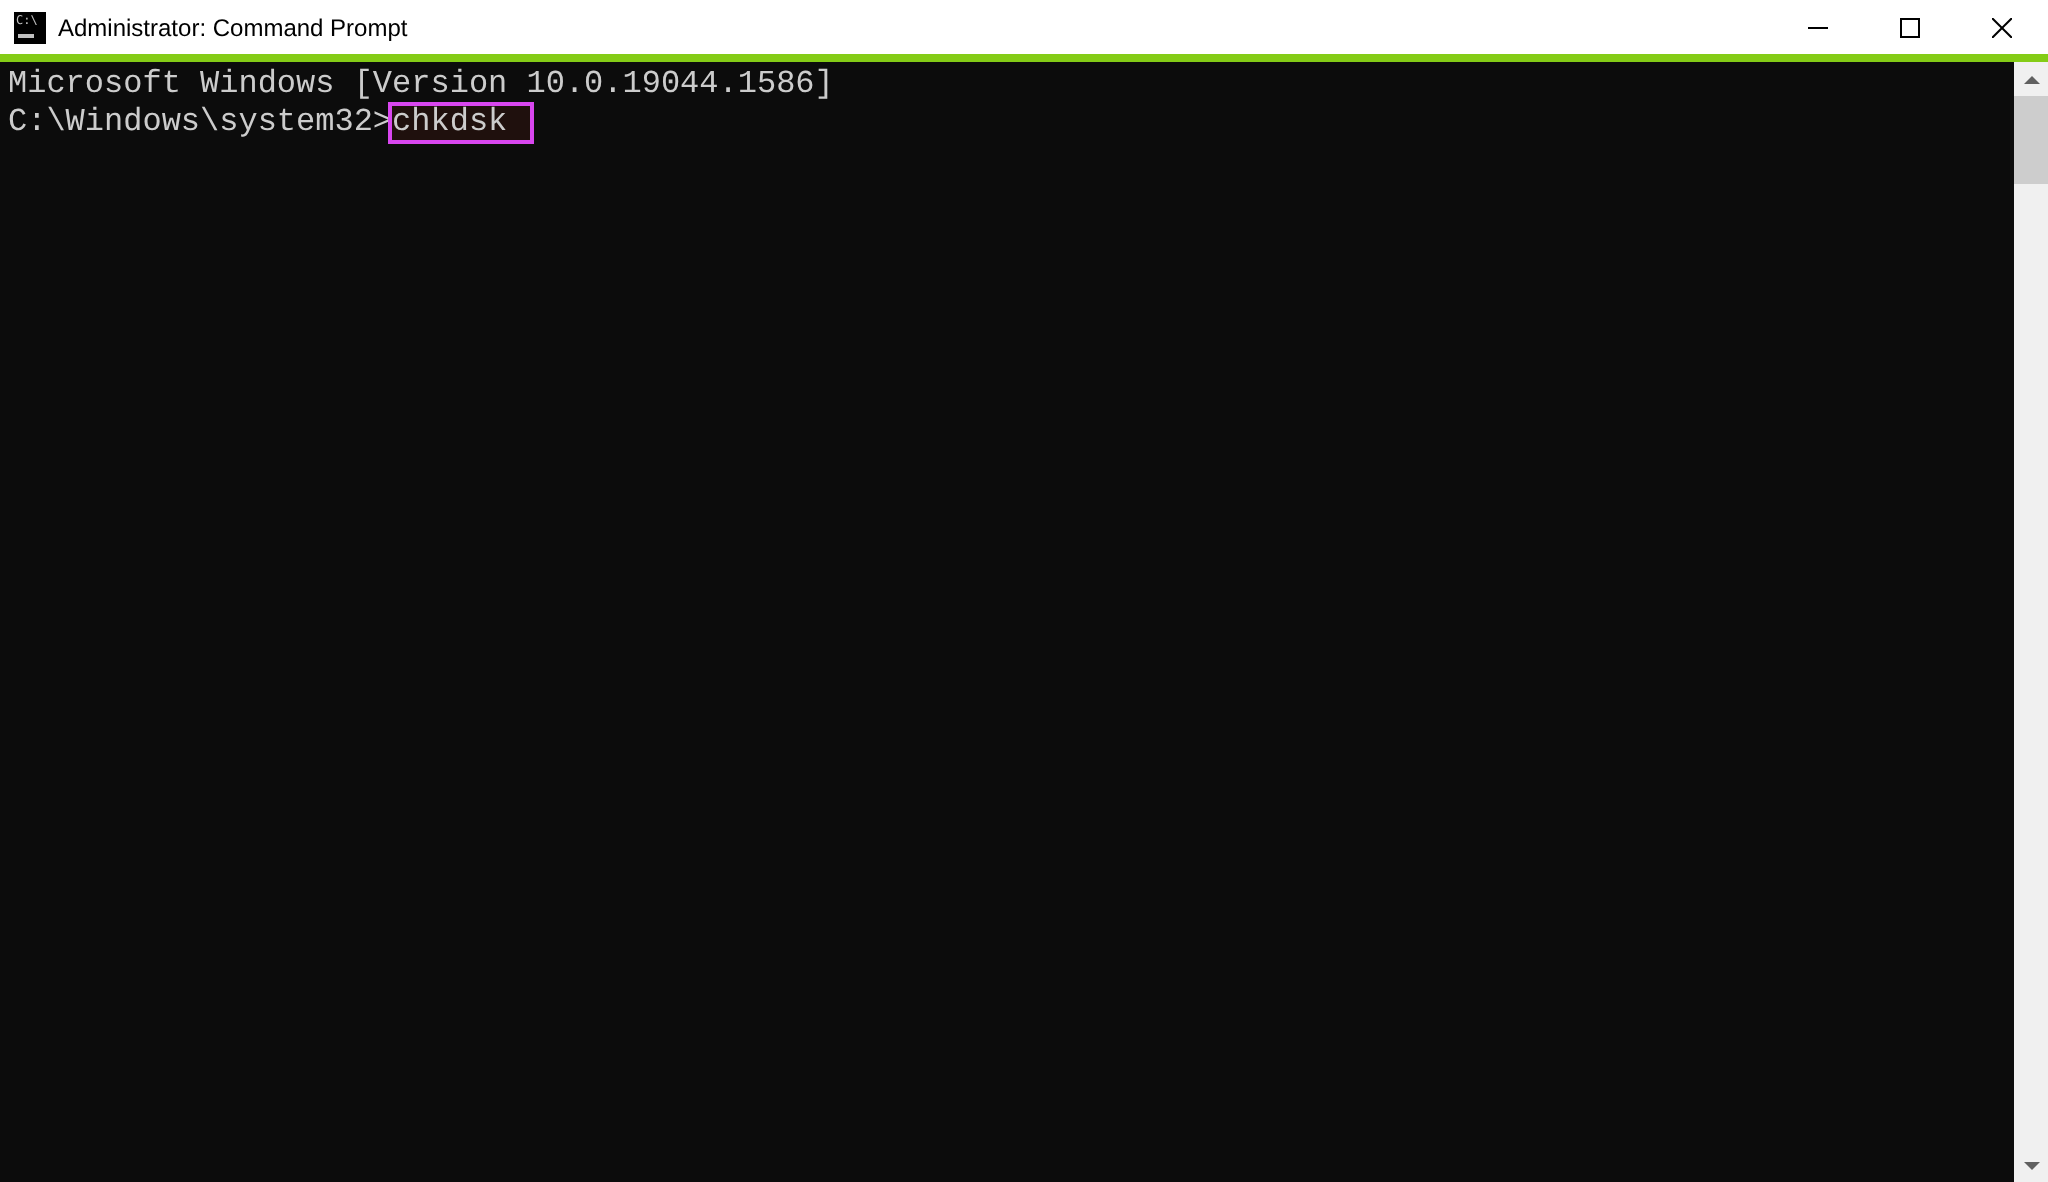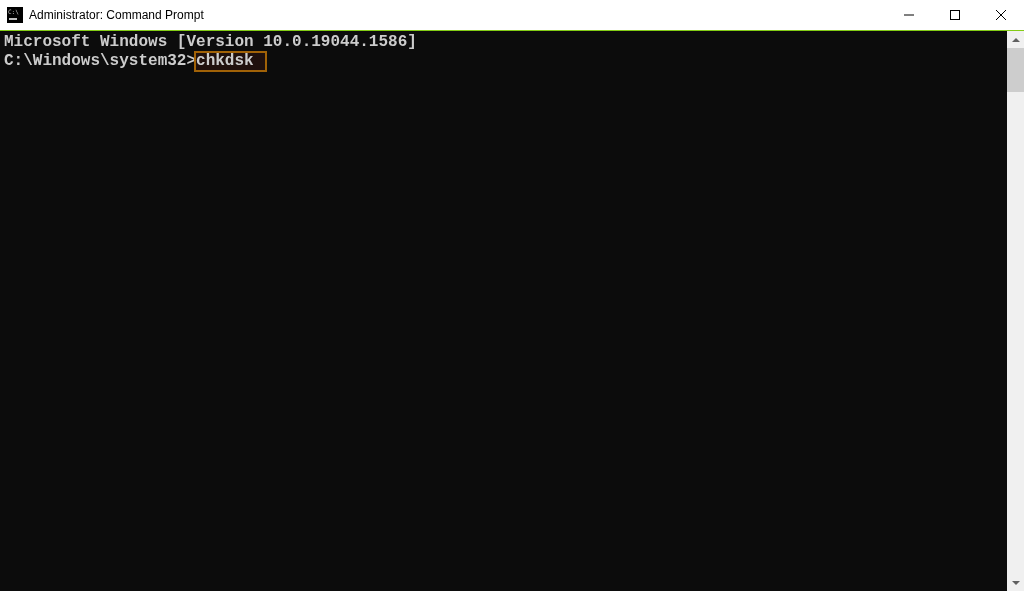--- a/index.html
+++ b/index.html
@@ -15,21 +15,21 @@
       overflow: hidden;
       background: #fff;
     }
     
     .titlebar {
       height: 31px;
       width: 100%;
       background: #ffffff;
       display: flex;
       align-items: center;
-      border-bottom: 1px solid #84cc16;
+      border-bottom: 4px solid #84cc16;
     }
     
     .titlebar-icon {
       width: 16px;
       height: 16px;
       margin-left: 7px;
       margin-right: 6px;
       background: #000000;
       position: relative;
       display: flex;
@@ -89,35 +89,35 @@
     }
     
     .terminal {
       flex: 1;
       background: #0c0c0c;
       color: #cccccc;
       font-family: Consolas, "Courier New", monospace;
       font-size: 16px;
       line-height: 18px;
       padding: 2px 0 0 4px;
-      font-weight: bold;
+      font-weight: normal;
       letter-spacing: 0px;
       overflow: hidden;
     }
     
     .terminal-line {
       white-space: pre;
     }
     
     .prompt-line {
       white-space: pre;
     }
     
     .highlighted {
-      border: 2px solid #a16207;
+      border: 2px solid #d946ef;
       background: rgba(255, 59, 31, 0.08);
       padding: 0 2px 0 0;
       display: inline-block;
       line-height: 17px;
       margin-left: -2px;
     }
     
     .scrollbar {
       width: 17px;
       height: 100%;

